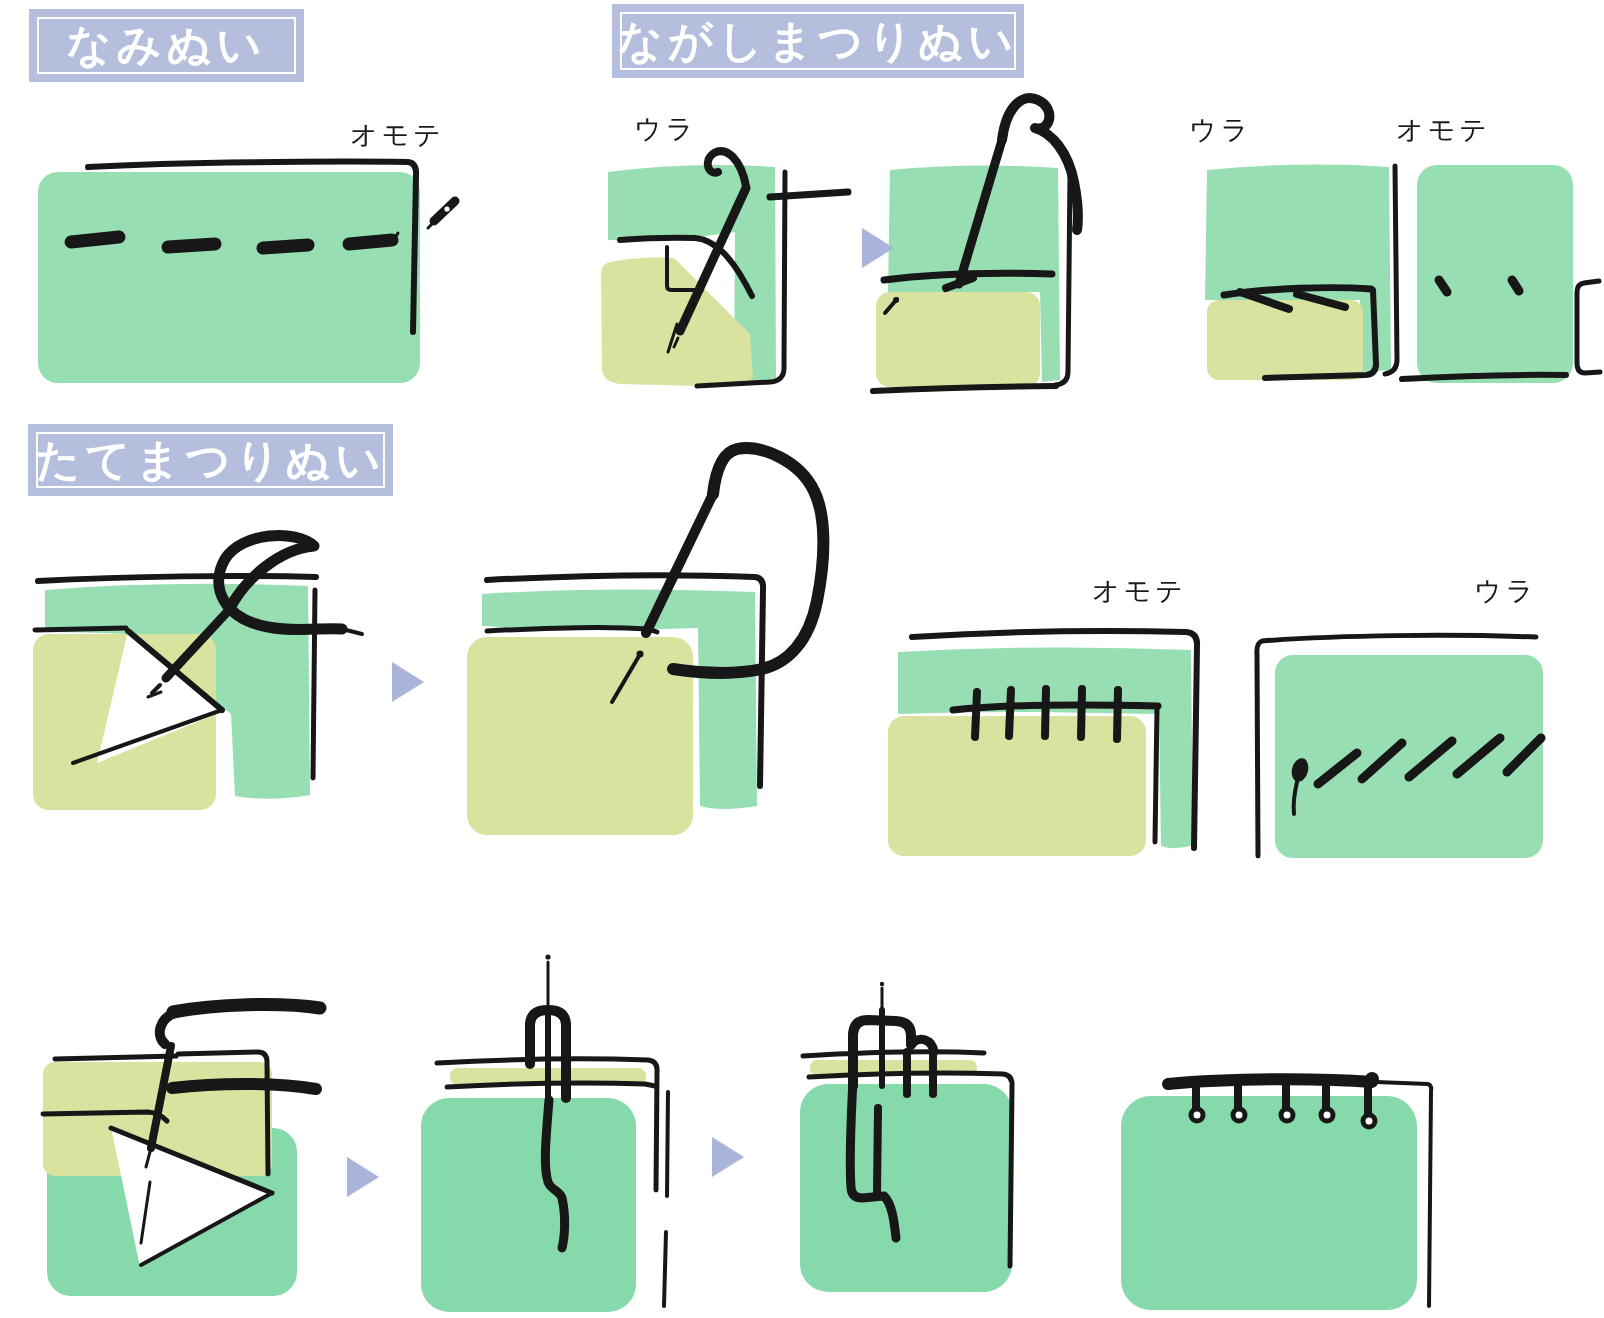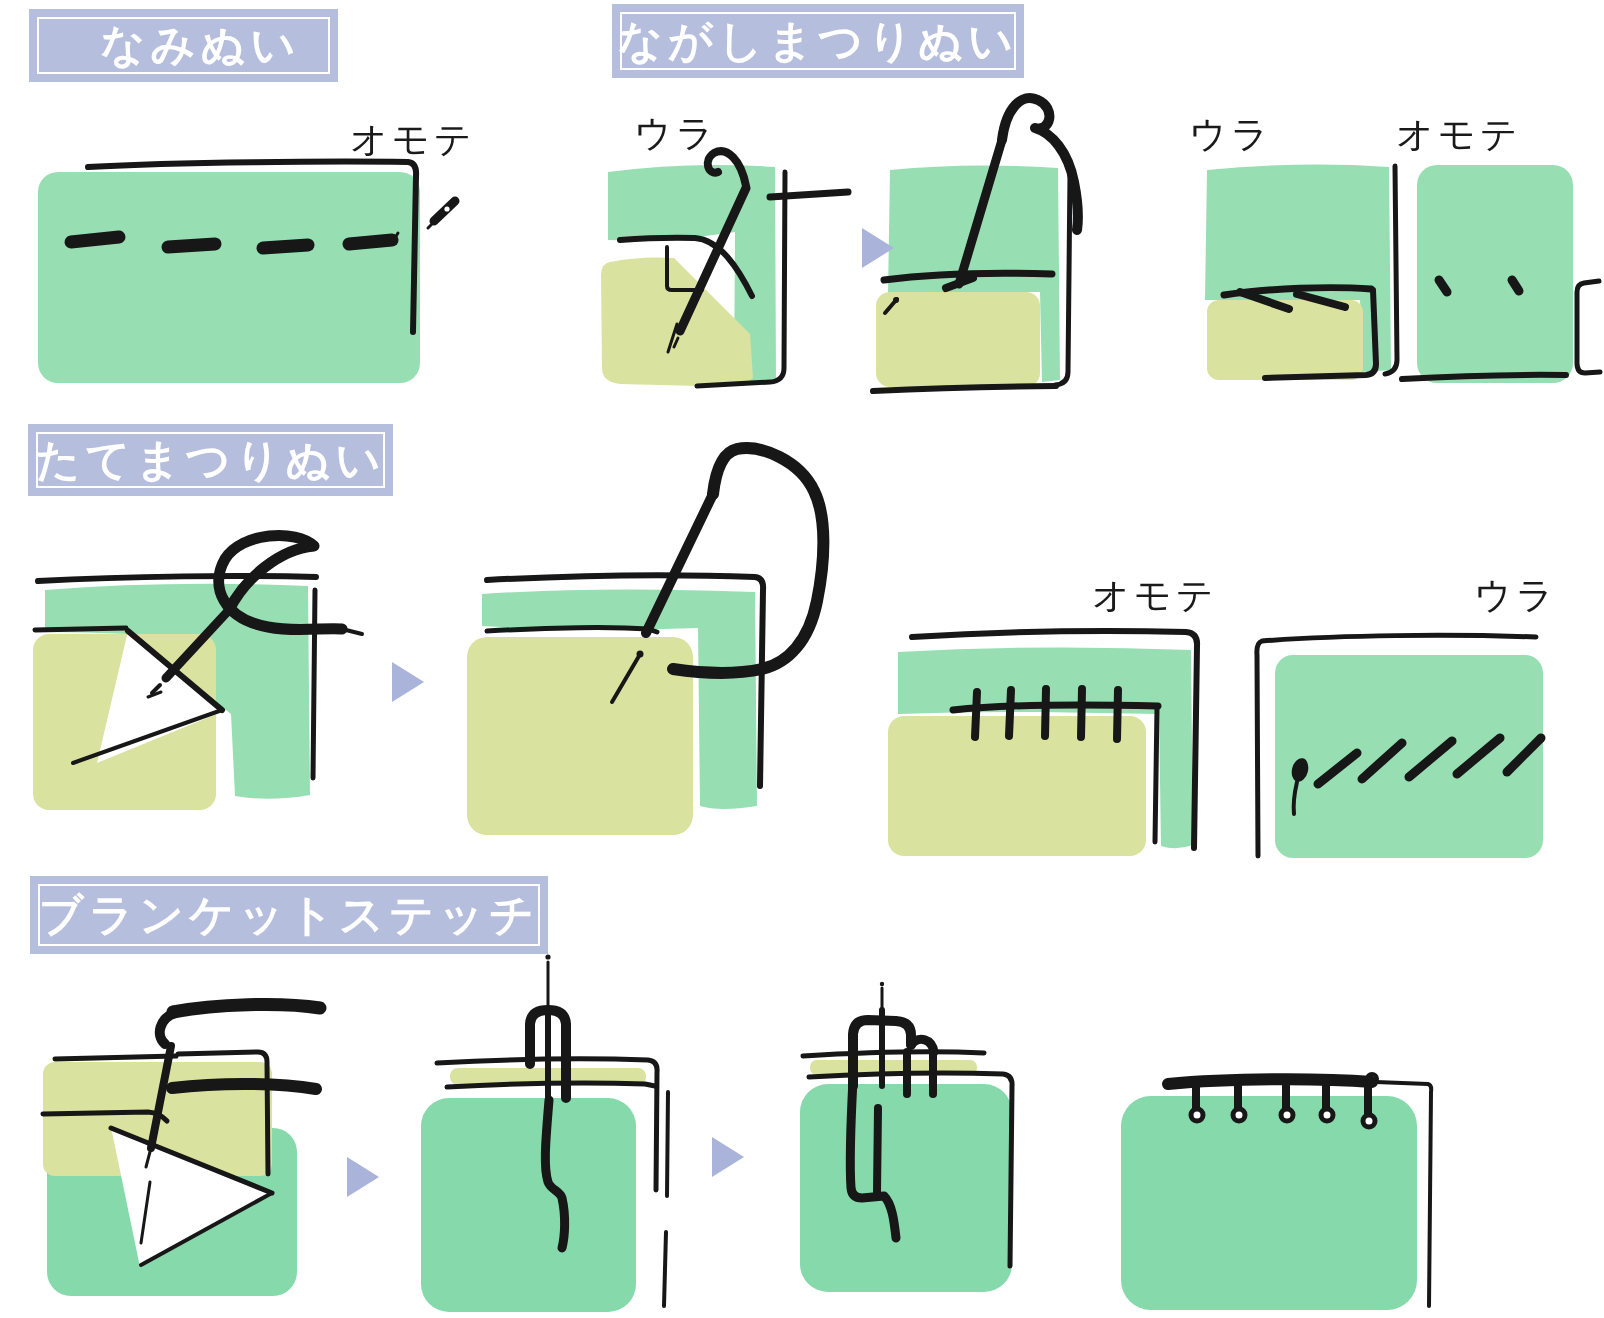--- a/index.html
+++ b/index.html
@@ -10,21 +10,21 @@
   html,body{margin:0;padding:0;background:var(--page-bg);}
   .canvas{position:relative;width:1604px;height:1318px;background:var(--page-bg);
           font-family:"DejaVu Sans","Liberation Sans",sans-serif;overflow:hidden;}
   .canvas svg{position:absolute;left:0;top:0;}
   
   .hdr{position:absolute;background:var(--header-bg);color:var(--header-text);
        display:flex;align-items:center;justify-content:center;
        font-size:44px;font-weight:600;letter-spacing:5px;white-space:nowrap;}
   .hdr::before{content:"";position:absolute;inset:8px;border:2.5px solid #fff;pointer-events:none;}
   
-  .flabel{position:absolute;color:var(--label-text);font-size:37px;font-weight:500;
+  .flabel{position:absolute;color:var(--label-text);font-size:27px;font-weight:500;
           letter-spacing:4px;line-height:1;white-space:nowrap;}
   
   .arrow{position:absolute;width:0;height:0;
          border-top:20px solid transparent;border-bottom:20px solid transparent;
          border-left:32px solid var(--arrow);}
   
   .s{stroke:var(--ink);fill:none;stroke-linecap:round;stroke-linejoin:round;}
   .fg{fill:var(--fabric-green);} .fg2{fill:var(--fabric-green2);}
   .fy{fill:var(--fabric-yellow);} .fw{fill:#fff;} .fi{fill:var(--ink);}
 </style>
@@ -202,24 +202,23 @@
         <circle class="s fw" stroke-width="5" cx="1287" cy="1115" r="6"></circle>
       <path class="s" stroke-width="8" d="M1326,1086 L1326,1108"></path>
         <circle class="s fw" stroke-width="5" cx="1327" cy="1115" r="6"></circle>
       <path class="s" stroke-width="8" d="M1368,1088 L1368,1114"></path>
         <circle class="s fw" stroke-width="5" cx="1369" cy="1121" r="6"></circle>
       <circle class="s" stroke-width="4" cx="1372" cy="1079" r="5"></circle>
       <path class="s" stroke-width="4" d="M1376,1082 L1428,1084 Q1432,1085 1431,1092 L1429,1306"></path>
     </g>
   </svg>
 
-  <div class="hdr" style="left:29px;top:9px;width:275px;height:73px;padding-left:34px;">なみぬい</div>
+  <div class="hdr" style="left:29px;top:9px;width:275px;height:73px;">なみぬい</div>
   <div class="hdr" style="left:612px;top:4px;width:412px;height:74px;">ながしまつりぬい</div>
   <div class="hdr" style="left:28px;top:424px;width:365px;height:72px;text-align:center;">たてまつりぬい</div>
-  <div class="hdr" style="left:30px;top:876px;width:518px;height:78px;">ブランケットステッチ</div>
 
   <span class="flabel" style="left:350px;top:121px;">オモテ</span>
   <span class="flabel" style="left:634px;top:115px;">ウラ</span>
   <span class="flabel" style="left:1189px;top:116px;">ウラ</span>
   <span class="flabel" style="left:1396px;top:116px;">オモテ</span>
   <span class="flabel" style="left:1092px;top:577px;">オモテ</span>
   <span class="flabel" style="left:1474px;top:577px;">ウラ</span>
 
   <div class="arrow" style="left:862px;top:228px;"></div>
   <div class="arrow" style="left:392px;top:662px;"></div>

